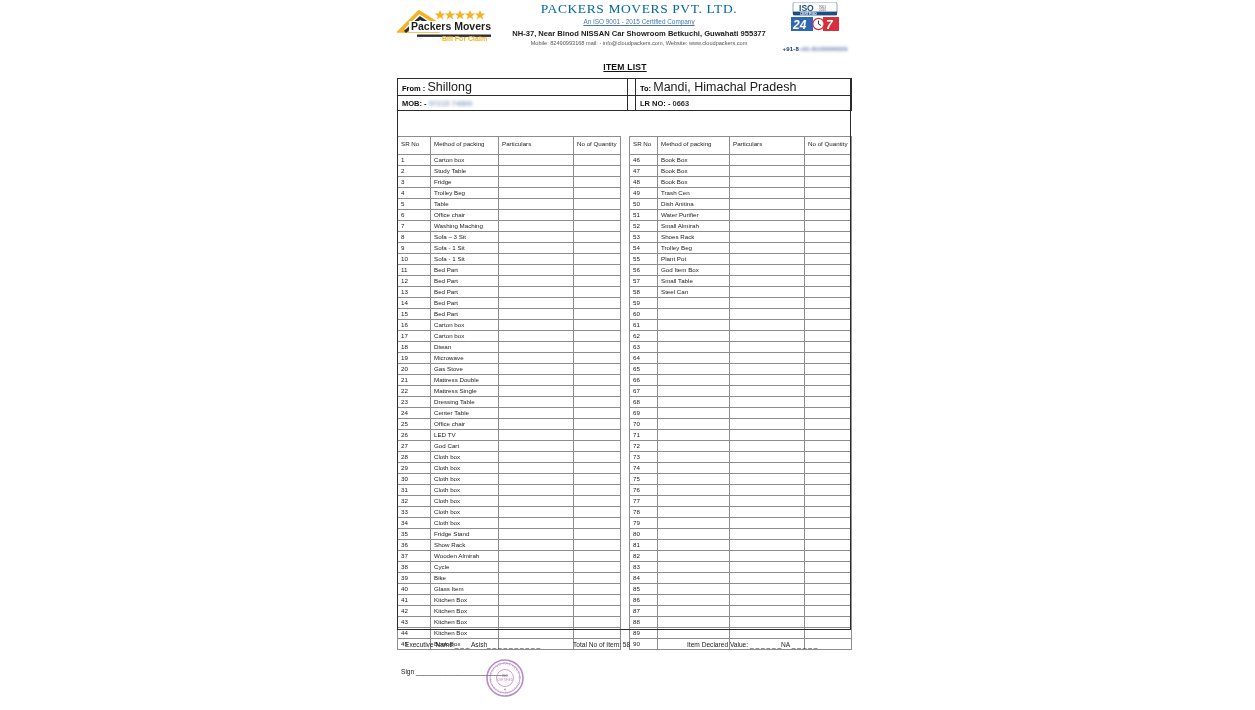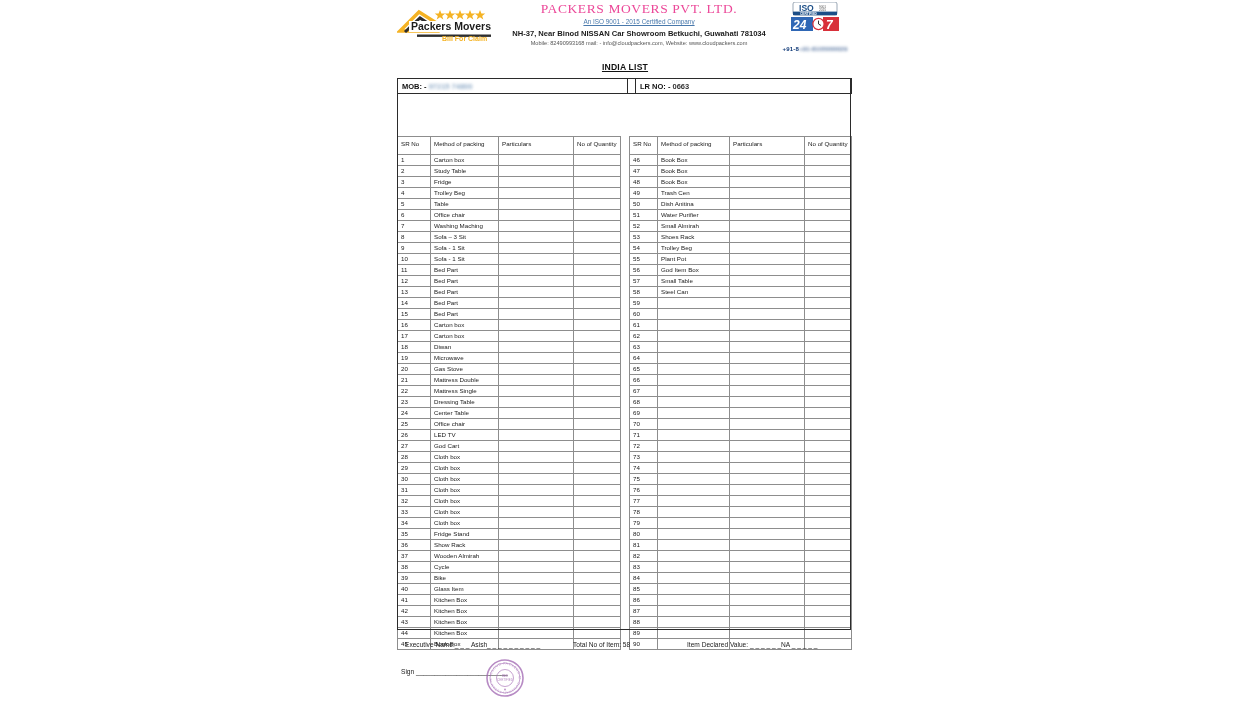--- a/index.html
+++ b/index.html
@@ -33,21 +33,21 @@
   .logo-svg { display: block; }
   .company-block {
     position: absolute; left: 104px; top: 1px;
     width: 280px;
     text-align: center;
   }
   .company-name {
     font-family: "Liberation Serif", serif;
     font-size: 13.5px;
     letter-spacing: .6px;
-    color: #ec4899;
+    color: #0369a1;
     line-height: 15px;
     white-space: nowrap;
   }
   .company-iso {
     font-size: 6.4px;
     color: #3a6ea5;
     text-decoration: underline;
     line-height: 9px;
     margin-top: 1px;
     opacity: .92;
@@ -222,21 +222,21 @@
           <rect x="12" y="16" width="86" height="11" fill="#ffffff"></rect>
           <text x="14" y="25" font-family="Liberation Sans, sans-serif" font-size="10.5" font-weight="bold" fill="#1c1c1c">Packers Movers</text>
           <rect x="20" y="29.5" width="74" height="2.4" fill="#2e2e2e"></rect>
           <text x="45" y="36" font-family="Liberation Sans, sans-serif" font-size="7" font-weight="bold" fill="#f5b324">Bill For Claim</text>
         </svg>
       </div>
 
       <div class="company-block">
         <div class="company-name">PACKERS MOVERS PVT. LTD.</div>
         <div class="company-iso">An ISO 9001 - 2015 Certified Company</div>
-        <div class="company-addr">NH-37, Near Binod NISSAN Car Showroom Betkuchi, Guwahati 781034</div>
+        <div class="company-addr">NH-37, Near Binod NISSAN Car Showroom Betkuchi, Guwahati 955377</div>
         <div class="company-contact">Mobile: 82490993168 mail: - info@cloudpackers.com, Website: www.cloudpackers.com</div>
       </div>
 
       <div class="badges">
         <svg width="80" height="38" viewBox="0 0 80 38" xmlns="http://www.w3.org/2000/svg">
           <rect x="18" y="0" width="44" height="13" rx="2" fill="#ffffff" stroke="#9aa7b5" stroke-width="1"></rect>
           <text x="24" y="9.2" font-family="Liberation Sans, sans-serif" font-size="8.6" font-weight="bold" fill="#1b4e87">ISO</text>
           <text x="44" y="5.6" font-family="Liberation Sans, sans-serif" font-size="3.2" fill="#555">9001</text>
           <text x="44" y="9.2" font-family="Liberation Sans, sans-serif" font-size="3.2" fill="#555">2015</text>
           <rect x="18" y="9.6" width="44" height="3.6" fill="#1b4e87"></rect>
@@ -252,33 +252,44 @@
             <text x="51" y="27" font-family="Liberation Sans, sans-serif" font-size="12" font-style="italic" font-weight="bold" fill="#ffffff">7</text>
           </g>
         </svg>
         <div class="badge-phone">
           <span style="color:#103a78">+91-8</span><span class="blurred">+91-8105000029</span>
         </div>
       </div>
     </div>
 
     <div class="title-bar">
-      <span class="item-list-title">INDIA LIST</span>
+      <span class="item-list-title">ITEM LIST</span>
     </div>
 
     <div class="info-wrap">
       <table class="info">
         <colgroup>
           <col style="width:118px">
             <col style="width:112px">
             <col style="width:8px">
           <col style="width:110px">
             <col style="width:106px">
         </colgroup>
         <tbody>
+          <tr>
+            <td class="big" colspan="2">
+              <span class="lbl">From :</span>
+              <span class="val">Shillong</span>
+            </td>
+            <td class="gap"></td>
+            <td class="big" colspan="2">
+              <span class="lbl">To:</span>
+              <span class="val">Mandi, Himachal Pradesh</span>
+            </td>
+          </tr>
           <tr>
             <td colspan="2">
               <span class="lbl">MOB: -</span>
               <span class="val blurred" style="color:#6a8fb5">97215 74800</span>
             </td>
             <td class="gap"></td>
             <td colspan="2">
               <span class="lbl">LR NO: -</span>
               <span class="val">0663</span>
             </td>

